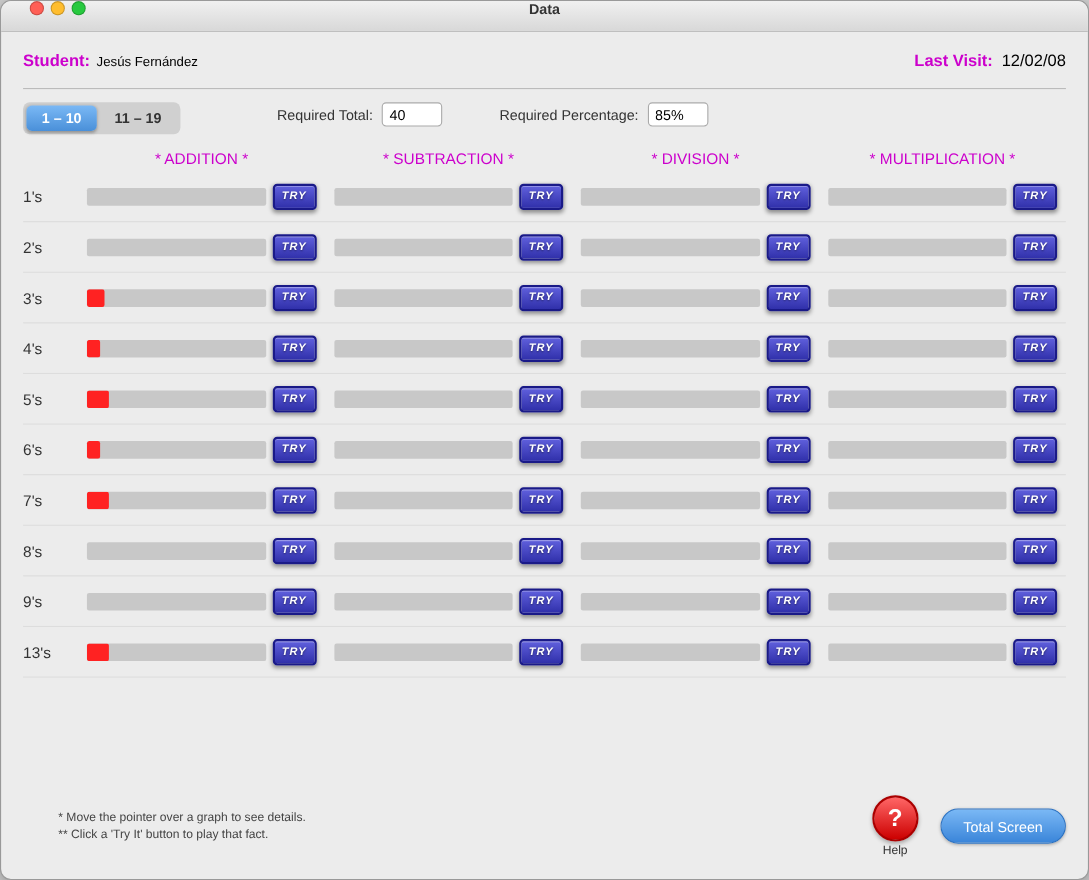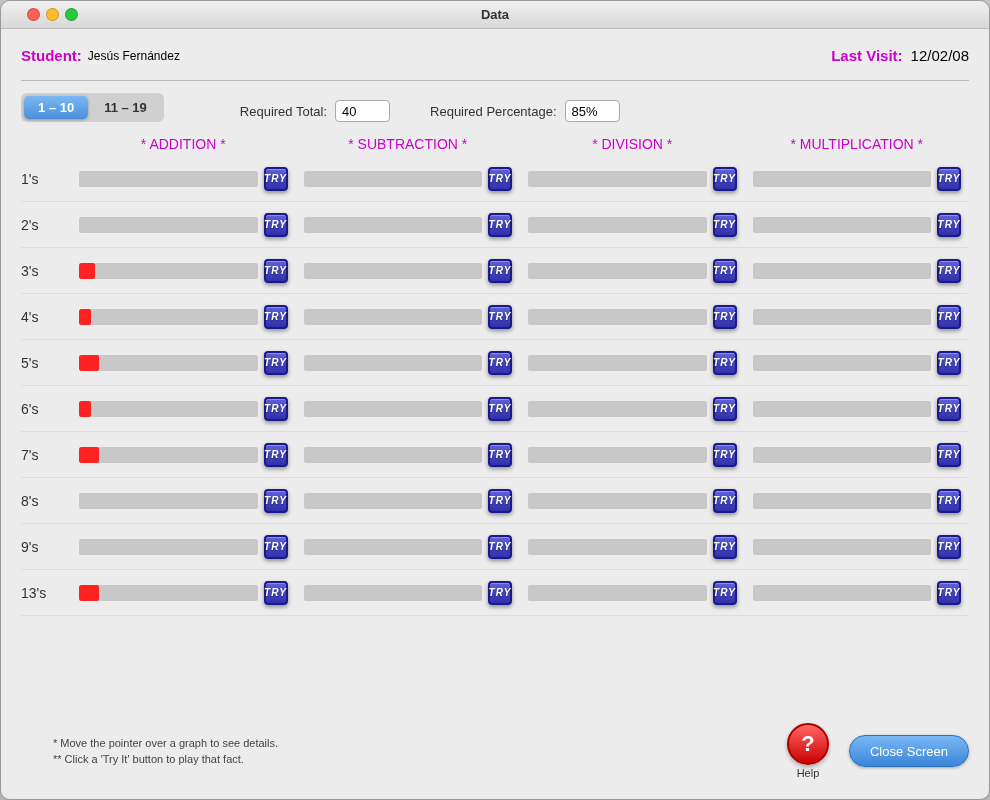--- a/index.html
+++ b/index.html
@@ -21,21 +21,21 @@
       flex-direction: column;
       box-shadow: 0 4px 20px rgba(0,0,0,0.4);
     }
 
     
     .titlebar {
       background: linear-gradient(to bottom, #f0f0f0, #d8d8d8);
       border-radius: 10px 10px 0 0;
       height: 28px;
       display: flex;
-      align-items: center;
+      align-items: flex-start;
       padding: 0 26px;
       border-bottom: 1px solid #bbb;
       position: relative;
     }
     .traffic-lights {
       display: flex;
       gap: 6px;
       align-items: center;
     }
     .tl {
@@ -95,22 +95,22 @@
       font-weight: bold;
     }
     .last-visit-value {
       color: #000;
       font-size: 15px;
     }
 
     
     .controls-row {
       display: flex;
-      align-items: flex-end;
-      gap: 0;
+      align-items: flex-start;
+      gap: 12px;
       margin-bottom: 4px;
     }
     .tab-group {
       display: flex;
       background: #d0d0d0;
       border-radius: 6px;
       padding: 3px;
       gap: 2px;
     }
     .tab-btn {
@@ -208,21 +208,21 @@
       overflow: hidden;
       position: relative;
     }
     .progress-bar-fill {
       height: 100%;
       background: #ff2222;
       border-radius: 2px;
     }
 
     .try-btn {
-      width: 24px;
+      width: 40px;
       height: 24px;
       background: linear-gradient(to bottom, #6060dd, #3030aa);
       border: 2px solid #1a1a88;
       border-radius: 4px;
       color: white;
       font-size: 10px;
       font-weight: 900;
       cursor: pointer;
       text-align: center;
       display: flex;
@@ -566,17 +566,17 @@
       <div class="footer-notes">
         <div>* Move the pointer over a graph to see details.</div>
         <div>** Click a 'Try It' button to play that fact.</div>
       </div>
       <div class="help-btn-container">
         <button class="help-btn">
           <span class="help-q">?</span>
         </button>
         <span class="help-btn-label">Help</span>
       </div>
-      <button class="close-screen-btn">Close Screen</button>
+      <button class="close-screen-btn">Total Screen</button>
     </div>
 
   </div>
 </div>
 
 </body></html>

